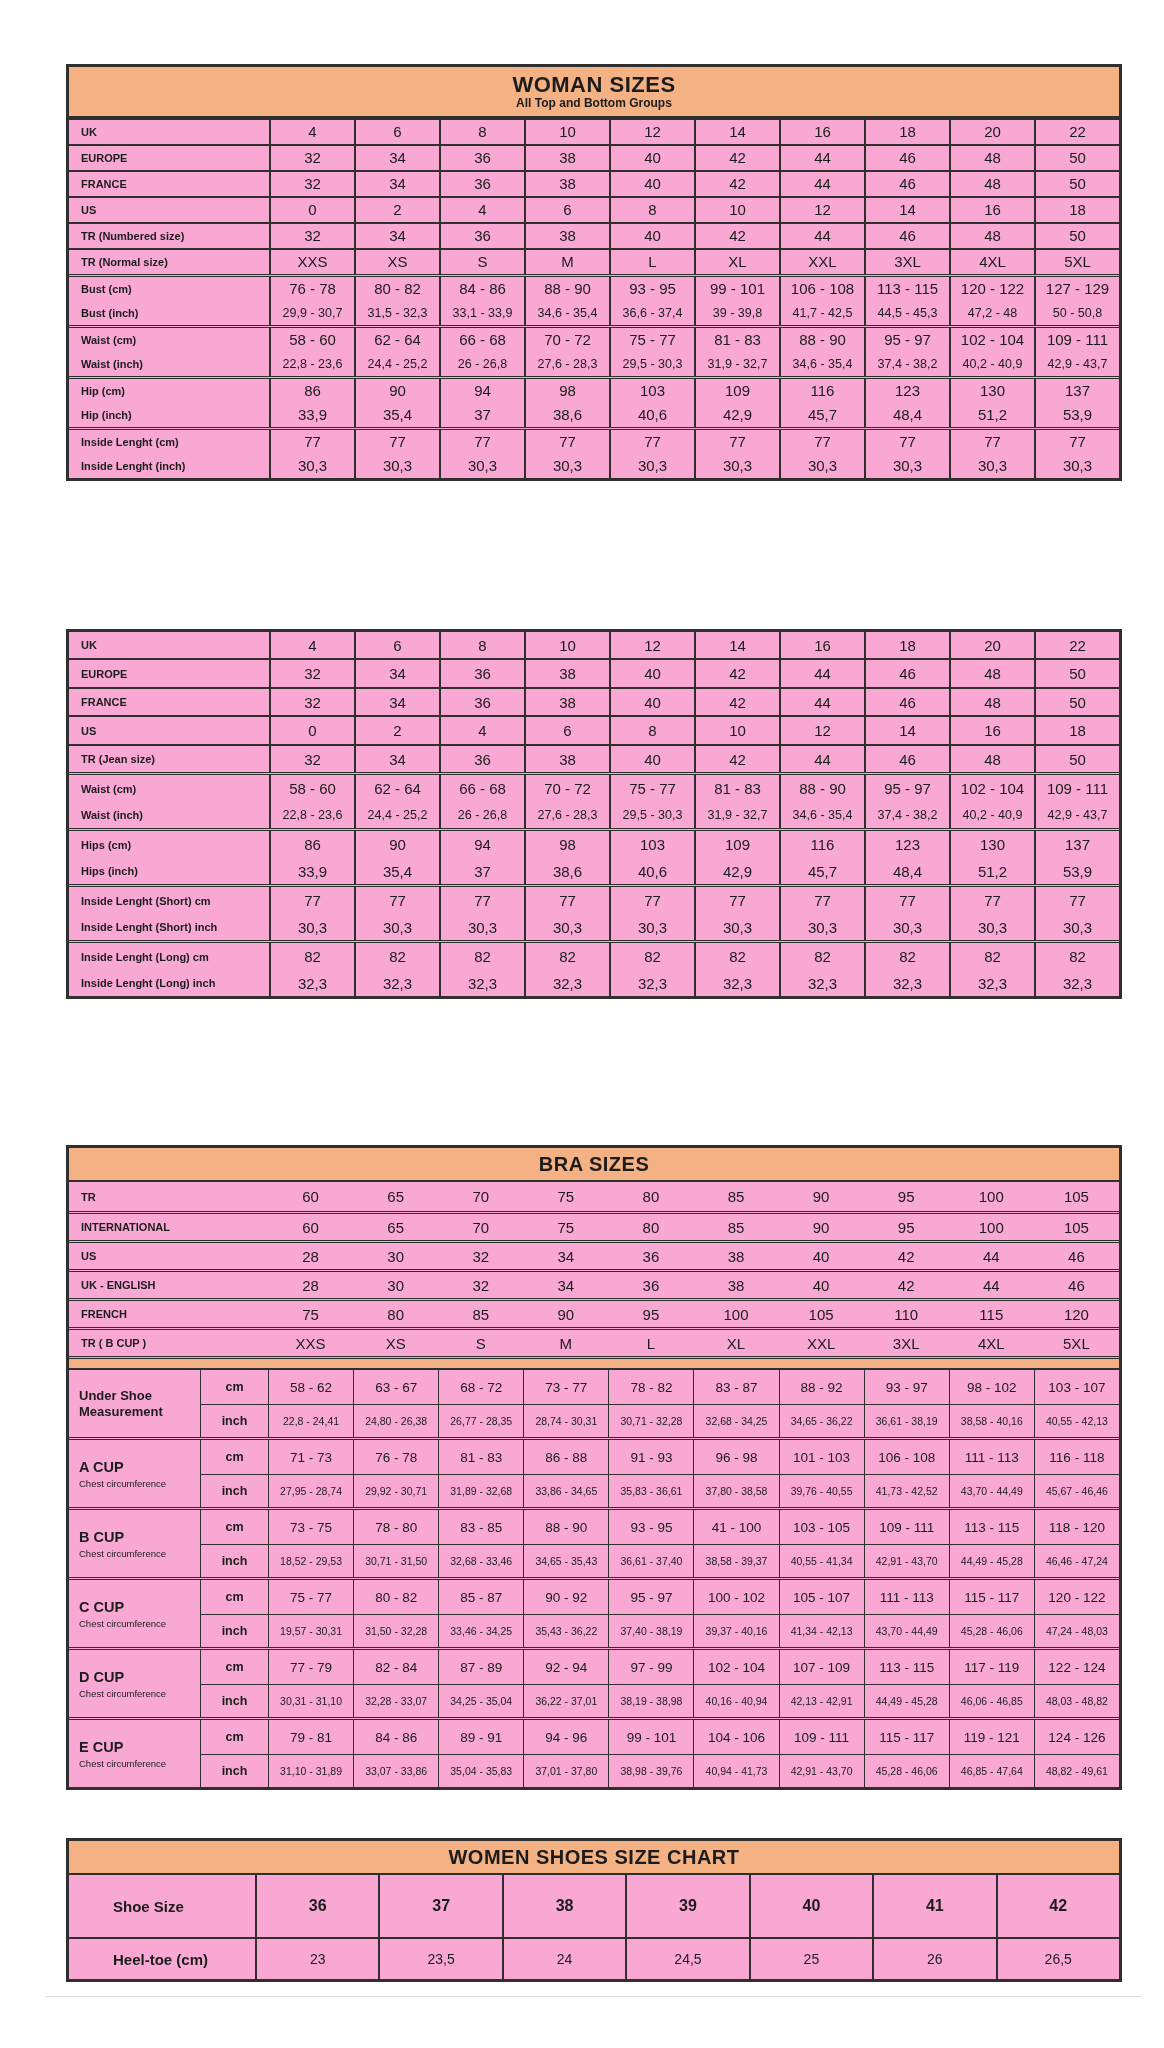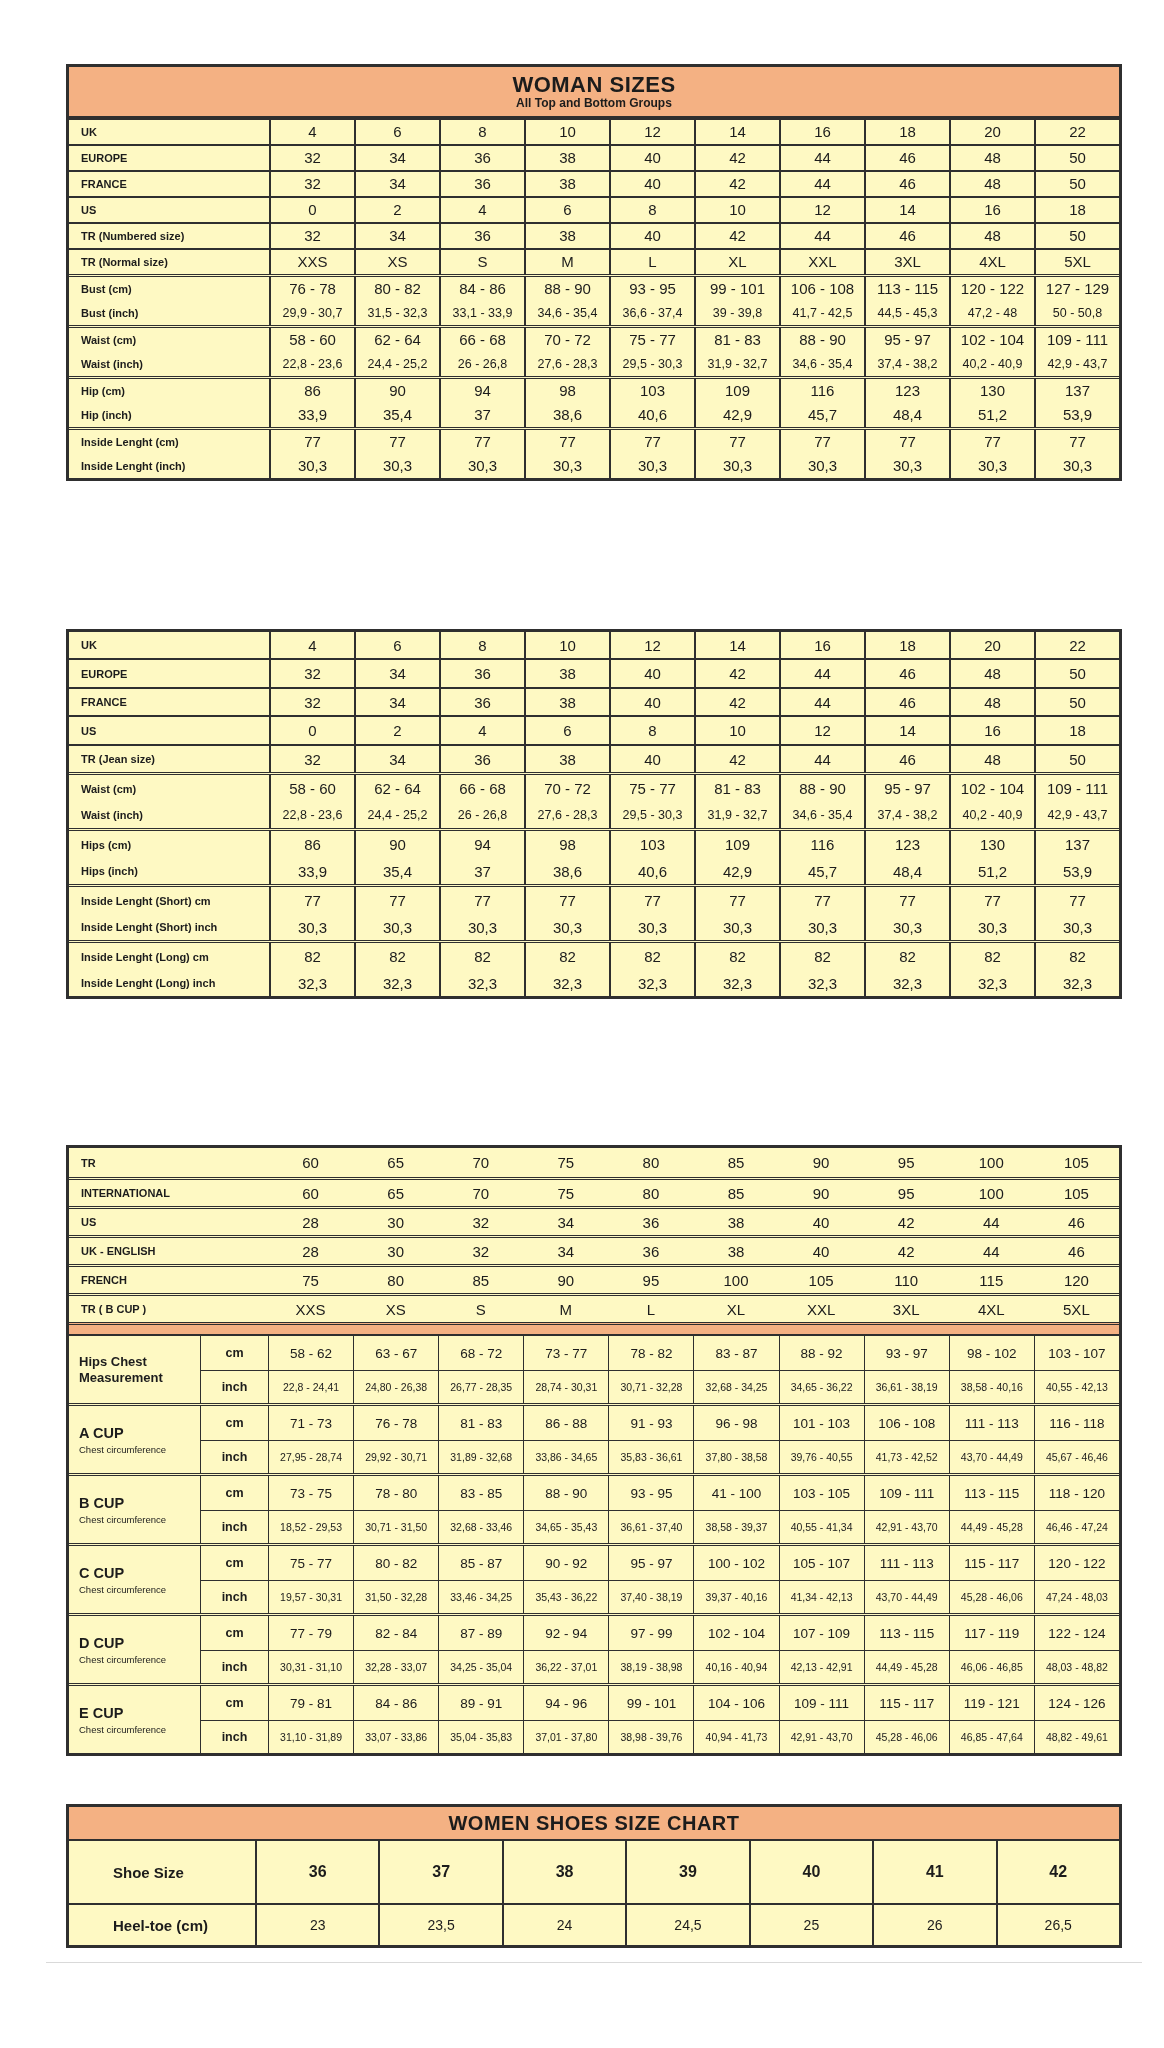--- a/index.html
+++ b/index.html
@@ -7,21 +7,21 @@
     --line:#2f2f2f;
     --txt:#1c1c1c;
   }
   *{box-sizing:border-box;}
   html,body{margin:0;padding:0;}
   body{
     width:1164px;min-height:2048px;background:#ffffff;
     font-family:"Liberation Sans",sans-serif;color:var(--txt);
   }
   .sheet{padding:64px 42px 0 66px;}
-  .tbl{width:1056px;border:3px solid var(--line);background:#fef9c3;}
+  .tbl{width:1056px;border:3px solid var(--line);background:#f9a8d4;}
   .thead{background:var(--orange);text-align:center;border-bottom:2.5px solid var(--line);padding:6px 0 5px;}
   .title{font-weight:bold;font-size:22px;letter-spacing:.5px;line-height:1.05;}
   .tbl.mid .title{font-size:20px;}
   .subtitle{font-weight:bold;font-size:12px;line-height:1.15;margin-top:1px;}
 
   
   .grp{border-top:2px solid var(--line);}
   .grp:first-of-type{border-top:none;}
   .grp.pair{border-top:3px double var(--line);}
   .row{display:flex;align-items:stretch;}
@@ -460,20 +460,23 @@
             <div class="val">32,3</div>
             <div class="val">32,3</div>
             <div class="val">32,3</div>
             <div class="val">32,3</div>
             <div class="val">32,3</div>
             <div class="val">32,3</div>
           </div>
         </div>
       </div>
       <div class="tbl tbl-bra-sizes mid gap-sm">
+        <div class="thead">
+          <div class="title">BRA SIZES</div>
+        </div>
         <div class="brow">
           <div class="lbl">TR</div>
           <div class="bval">60</div>
           <div class="bval">65</div>
           <div class="bval">70</div>
           <div class="bval">75</div>
           <div class="bval">80</div>
           <div class="bval">85</div>
           <div class="bval">90</div>
           <div class="bval">95</div>
@@ -541,21 +544,21 @@
           <div class="bval">L</div>
           <div class="bval">XL</div>
           <div class="bval">XXL</div>
           <div class="bval">3XL</div>
           <div class="bval">4XL</div>
           <div class="bval">5XL</div>
         </div>
         <div class="strip"></div>
         <div class="cgrp">
           <div class="clab wide">
-            <div class="cname">Hips Chest Measurement</div>
+            <div class="cname">Under Shoe Measurement</div>
           </div>
           <div class="cright">
             <div class="crow">
               <div class="unit">cm</div>
               <div class="cval">58 - 62</div>
               <div class="cval">63 - 67</div>
               <div class="cval">68 - 72</div>
               <div class="cval">73 - 77</div>
               <div class="cval">78 - 82</div>
               <div class="cval">83 - 87</div>

